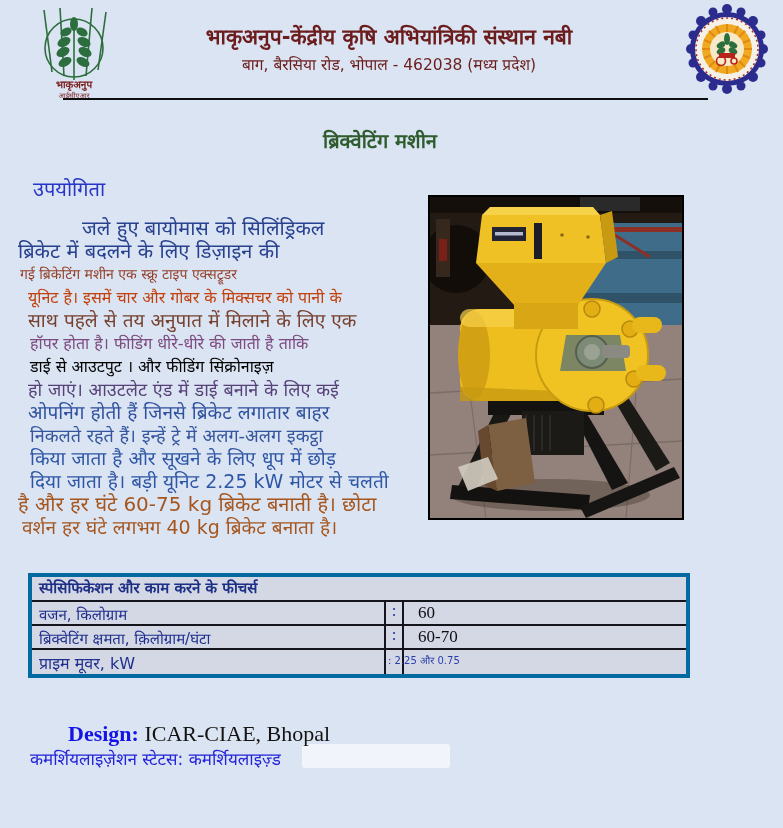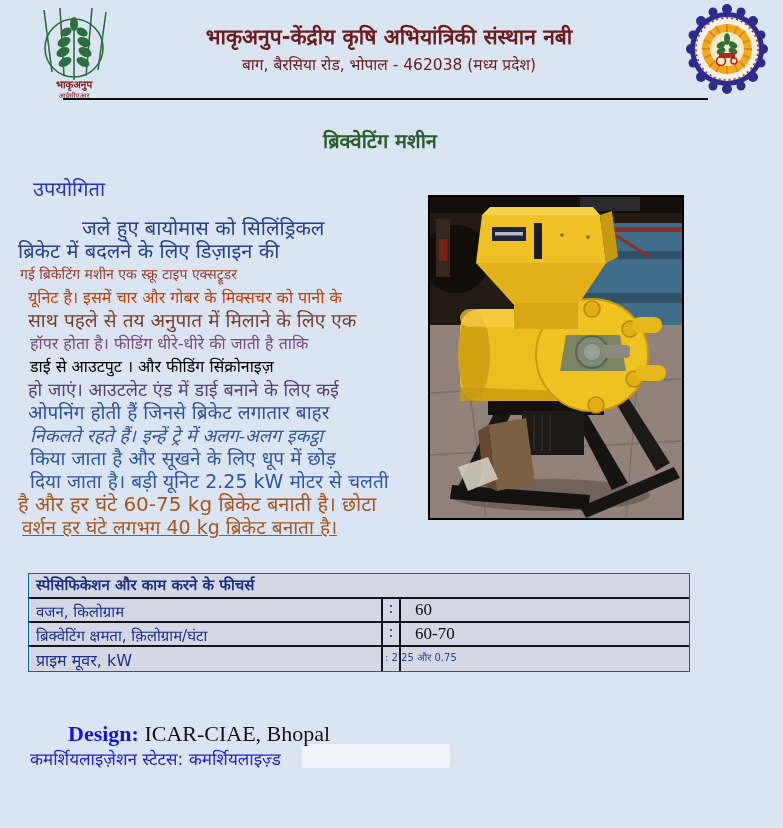--- a/index.html
+++ b/index.html
@@ -23,21 +23,21 @@
   #section-heading{left:33px;top:175px;font-size:20px;font-weight:400;}
 
   
   #utility-paragraph{left:18px;top:198px;width:418px;margin-top:19px;}
   .para-line{line-height:23px;height:23px;white-space:nowrap;font-weight:500;}
 
   
   #machine-photo{left:428px;top:195px;width:256px;height:325px;border:2px solid #000;box-sizing:border-box;background:#231a13;}
 
   
-  #spec-table{left:28px;top:573px;width:662px;background:#d3d8e4;border:1px solid #0369a1;box-sizing:border-box;}
+  #spec-table{left:28px;top:573px;width:662px;background:#d3d8e4;border:4px solid #0369a1;box-sizing:border-box;}
   .t-header{height:23px;line-height:23px;padding-left:7px;color:#1e2f86;font-size:15px;font-weight:600;}
   .t-row{display:flex;border-top:2px solid #14141c;}
   .t-label{width:352px;box-sizing:border-box;padding:2px 0 0 7px;color:#202f8e;font-size:15px;font-weight:500;}
   .t-colon{width:18px;box-sizing:border-box;border-left:2px solid #14141c;text-align:center;font-size:15px;color:#202f8e;}
   .t-value{flex:1;box-sizing:border-box;border-left:2px solid #14141c;padding:1px 0 0 14px;
            font-family:"Liberation Serif",serif;font-size:17px;color:#0f0f12;}
   .t-row.merged .t-merged{flex:1;position:relative;box-sizing:border-box;border-left:2px solid #14141c;
            padding:3px 0 0 2px;font-size:10px;color:#2a3cae;font-weight:500;}
   #row3-grid-line{position:absolute;left:16px;top:0;width:2px;height:100%;background:#14141c;}
   .merged-text{position:relative;z-index:2;}
@@ -142,25 +142,25 @@
   <div id="utility-paragraph" class="abs">
       <div class="para-line" style="color: rgb(39, 65, 143); font-size: 20px; padding-left: 64px;">जले हुए बायोमास को सिलिंड्रिकल</div>
       <div class="para-line" style="color: rgb(39, 65, 143); font-size: 20px; padding-left: 0px;">ब्रिकेट में बदलने के लिए डिज़ाइन की</div>
       <div class="para-line" style="color: rgb(147, 64, 43); font-size: 14px; padding-left: 2px;">गई ब्रिकेटिंग मशीन एक स्क्रू टाइप एक्सट्रूडर</div>
       <div class="para-line" style="color: #c2410c; font-size: 16px; padding-left: 10px;">यूनिट है। इसमें चार और गोबर के मिक्सचर को पानी के</div>
       <div class="para-line" style="color: rgb(118, 64, 47); font-size: 19px; padding-left: 10px;">साथ पहले से तय अनुपात में मिलाने के लिए एक</div>
       <div class="para-line" style="color: rgb(124, 75, 128); font-size: 16px; padding-left: 12px;">हॉपर होता है। फीडिंग धीरे-धीरे की जाती है ताकि</div>
       <div class="para-line" style="color: #000000; font-size: 16px; padding-left: 12px;">डाई से आउटपुट । और फीडिंग सिंक्रोनाइज़</div>
       <div class="para-line" style="color: rgb(86, 66, 121); font-size: 18px; padding-left: 10px;">हो जाएं। आउटलेट एंड में डाई बनाने के लिए कई</div>
       <div class="para-line" style="color: rgb(46, 80, 158); font-size: 19px; padding-left: 10px;">ओपनिंग होती हैं जिनसे ब्रिकेट लगातार बाहर</div>
-      <div class="para-line" style="color: rgb(53, 86, 158); font-size: 18px; padding-left: 12px; font-style: italic;">निकलते रहते हैं। इन्हें ट्रे में अलग-अलग इकट्ठा</div>
+      <div class="para-line" style="color: rgb(53, 86, 158); font-size: 18px; padding-left: 12px;">निकलते रहते हैं। इन्हें ट्रे में अलग-अलग इकट्ठा</div>
       <div class="para-line" style="color: rgb(46, 86, 166); font-size: 19px; padding-left: 12px;">किया जाता है और सूखने के लिए धूप में छोड़</div>
       <div class="para-line" style="color: rgb(46, 86, 166); font-size: 19px; padding-left: 12px;">दिया जाता है। बड़ी यूनिट 2.25 kW मोटर से चलती</div>
       <div class="para-line" style="color: rgb(165, 86, 31); font-size: 20px; padding-left: 0px;">है और हर घंटे 60-75 kg ब्रिकेट बनाती है। छोटा</div>
-      <div class="para-line" style="color: rgb(165, 86, 31); font-size: 19px; padding-left: 4px; text-decoration: underline;">वर्शन हर घंटे लगभग 40 kg ब्रिकेट बनाता है।</div>
+      <div class="para-line" style="color: rgb(165, 86, 31); font-size: 19px; padding-left: 4px;">वर्शन हर घंटे लगभग 40 kg ब्रिकेट बनाता है।</div>
     </div>
 
   <div id="machine-photo" class="abs">
     <svg width="252" height="321" viewBox="0 0 252 321">
 
       <rect x="0" y="0" width="252" height="135" fill="#231a13"></rect>
       <rect x="0" y="0" width="252" height="16" fill="#140f0a"></rect>
       <rect x="150" y="0" width="60" height="14" fill="#2a2a2a"></rect>
       <circle cx="26" cy="62" r="34" fill="#120d09"></circle>
       <rect x="6" y="22" width="14" height="58" fill="#37281e"></rect>

